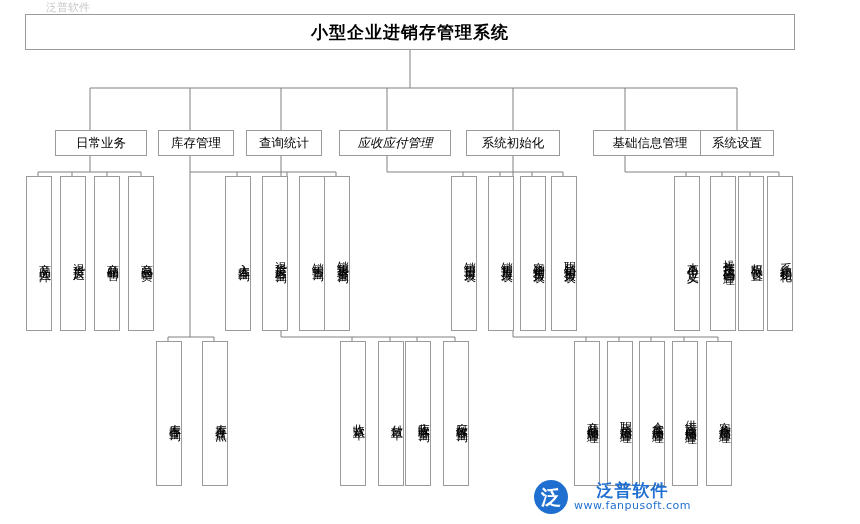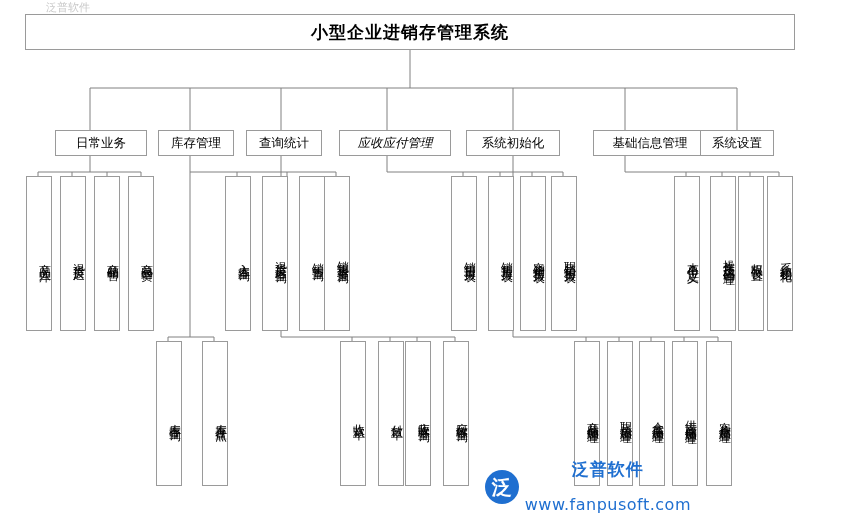--- a/index.html
+++ b/index.html
@@ -50,21 +50,21 @@
   }
   .wm-circle{
     width:34px;height:34px;border-radius:50%;
     background:#1f6fd0;color:#fff;
     display:flex;align-items:center;justify-content:center;
     font-size:20px;font-weight:bold;
     font-family:"DejaVu Serif","Liberation Serif",serif;
   }
   .wm-text{display:flex;flex-direction:column;line-height:1.15;}
   .wm-name{font-size:17px;font-weight:bold;color:#1f6fd0;letter-spacing:1px;}
-  .wm-url{font-size:16px;color:#1f6fd0;letter-spacing:0.5px;margin-top:16px;}
+  .wm-url{font-size:11px;color:#1f6fd0;letter-spacing:0.5px;}
   .topleft{
     position:absolute;left:46px;top:0px;font-size:11px;color:#c9c9c9;
   }
 </style>
 </head>
 <body>
 
 <div class="canvas">
 
   <div class="topleft">泛普软件</div>

